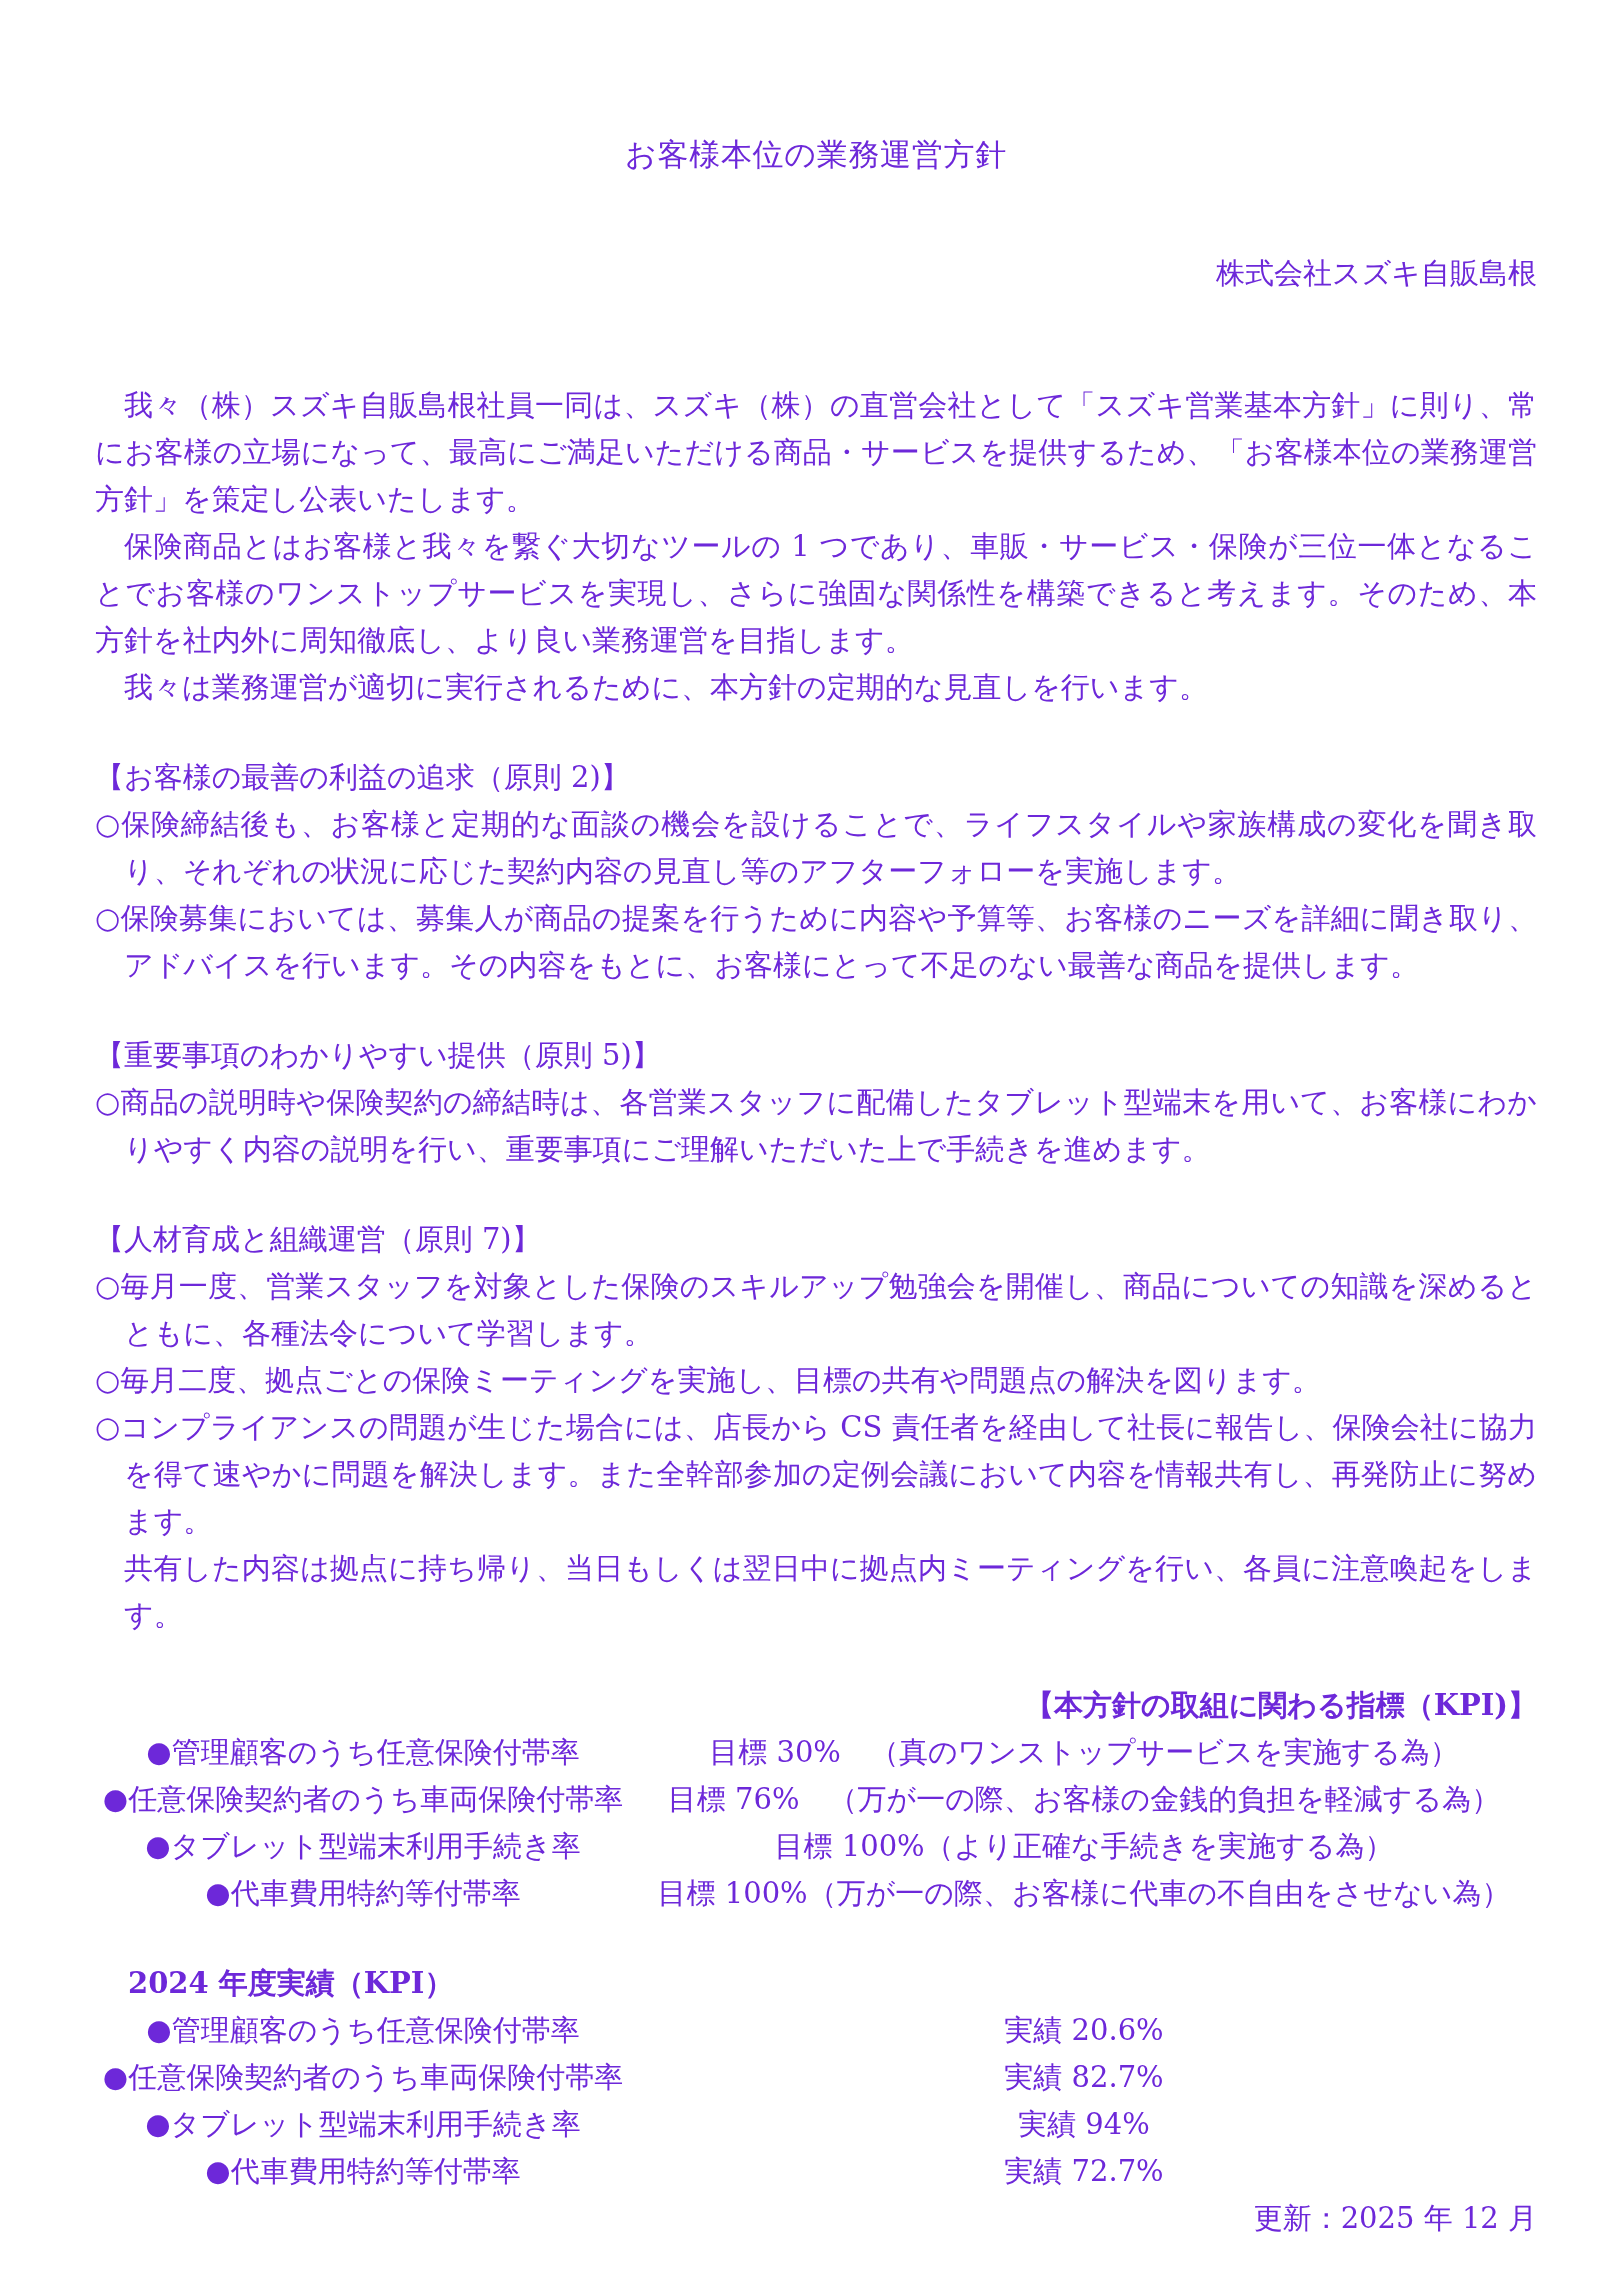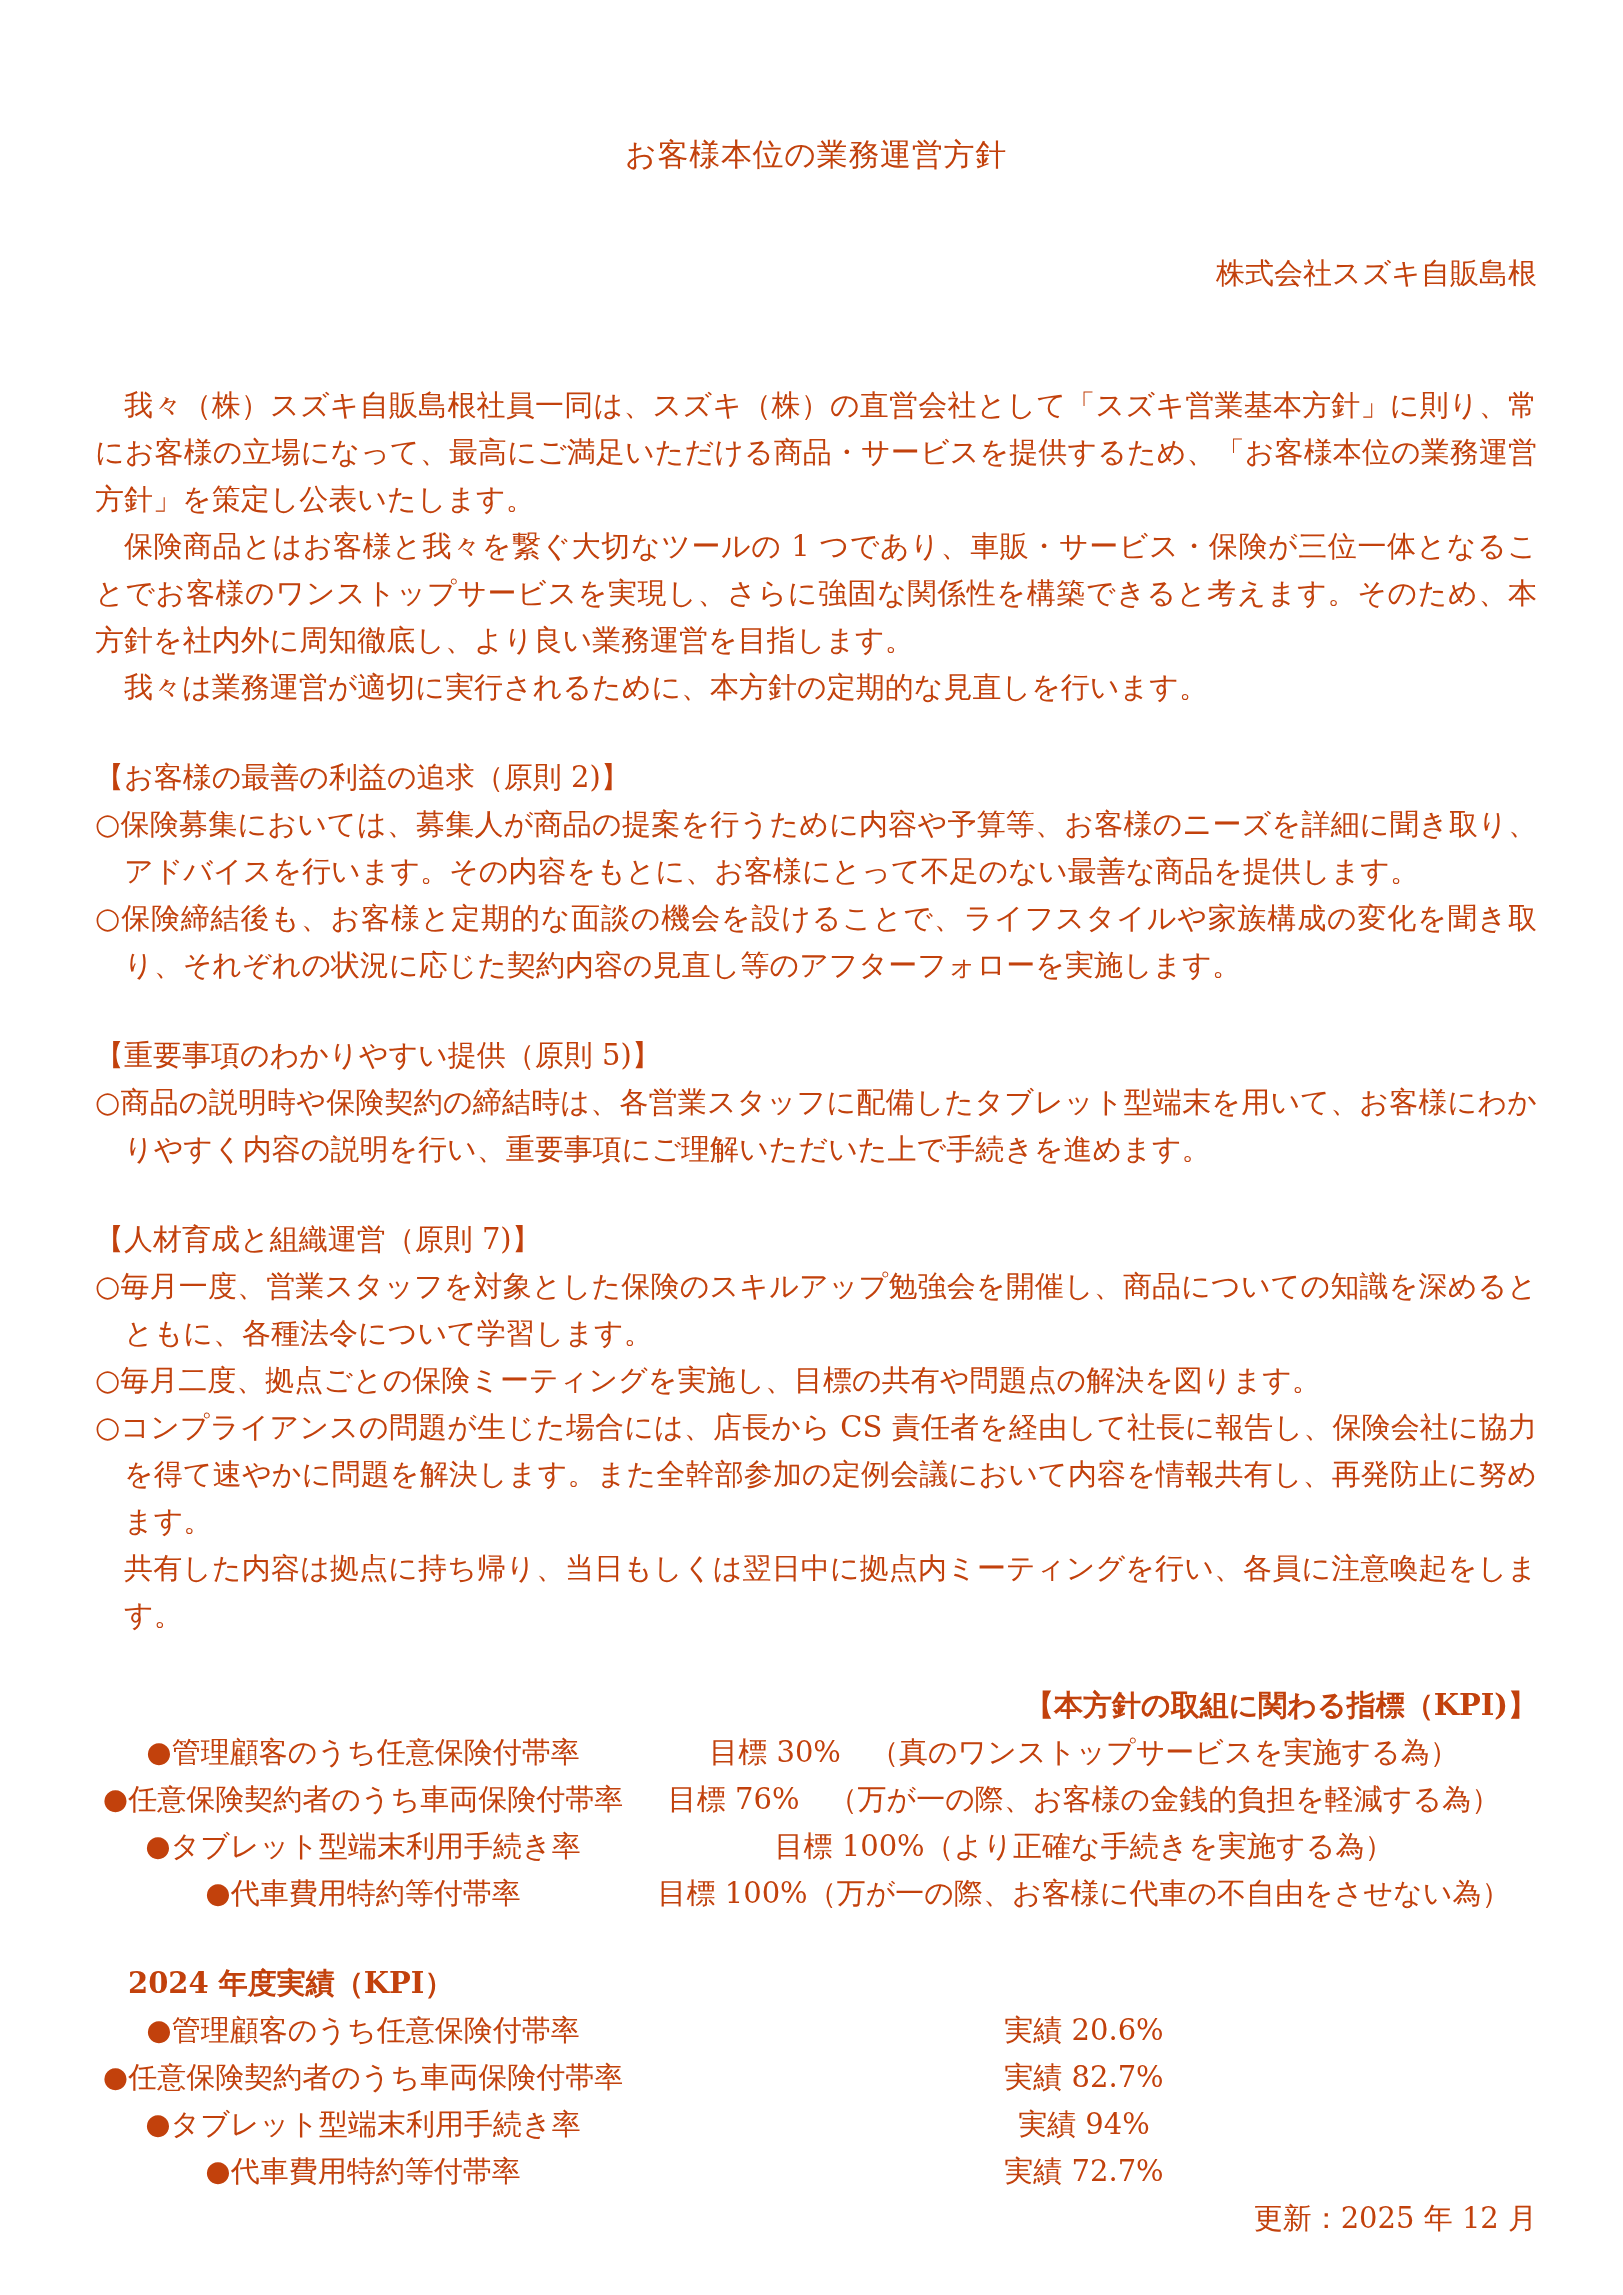--- a/index.html
+++ b/index.html
@@ -6,21 +6,21 @@
     margin: 0;
     padding: 0;
     background: #888;
   }
   .page {
     position: relative;
     width: 1623px;
     height: 2295px;
     margin: 0 auto;
     background: #ffffff;
-    color: #c2410c;
+    color: #6d28d9;
     font-family: "DejaVu Serif", "Liberation Serif", serif;
     font-size: 29px;
     line-height: 47px;
     box-sizing: border-box;
     padding: 0 86px 0 95px;
     overflow: hidden;
   }
   .doc-title {
     margin-top: 131px;
     text-align: center;
@@ -90,22 +90,22 @@
   <div class="company">株式会社スズキ自販島根</div>
 
   <div class="intro">
     <p>我々（株）スズキ自販島根社員一同は、スズキ（株）の直営会社として「スズキ営業基本方針」に則り、常にお客様の立場になって、最高にご満足いただける商品・サービスを提供するため、「お客様本位の業務運営方針」を策定し公表いたします。</p>
     <p>保険商品とはお客様と我々を繋ぐ大切なツールの 1 つであり、車販・サービス・保険が三位一体となることでお客様のワンストップサービスを実現し、さらに強固な関係性を構築できると考えます。そのため、本方針を社内外に周知徹底し、より良い業務運営を目指します。</p>
     <p>我々は業務運営が適切に実行されるために、本方針の定期的な見直しを行います。</p>
   </div>
 
   <div>
     <div class="section-heading">【お客様の最善の利益の追求（原則 2)】</div>
+    <div class="bullet">○保険締結後も、お客様と定期的な面談の機会を設けることで、ライフスタイルや家族構成の変化を聞き取り、それぞれの状況に応じた契約内容の見直し等のアフターフォローを実施します。</div>
     <div class="bullet">○保険募集においては、募集人が商品の提案を行うために内容や予算等、お客様のニーズを詳細に聞き取り、アドバイスを行います。その内容をもとに、お客様にとって不足のない最善な商品を提供します。</div>
-    <div class="bullet">○保険締結後も、お客様と定期的な面談の機会を設けることで、ライフスタイルや家族構成の変化を聞き取り、それぞれの状況に応じた契約内容の見直し等のアフターフォローを実施します。</div>
   </div>
 
   <div>
     <div class="section-heading">【重要事項のわかりやすい提供（原則 5)】</div>
     <div class="bullet">○商品の説明時や保険契約の締結時は、各営業スタッフに配備したタブレット型端末を用いて、お客様にわかりやすく内容の説明を行い、重要事項にご理解いただいた上で手続きを進めます。</div>
   </div>
 
   <div>
     <div class="section-heading">【人材育成と組織運営（原則 7)】</div>
     <div class="bullet">○毎月一度、営業スタッフを対象とした保険のスキルアップ勉強会を開催し、商品についての知識を深めるとともに、各種法令について学習します。</div>

